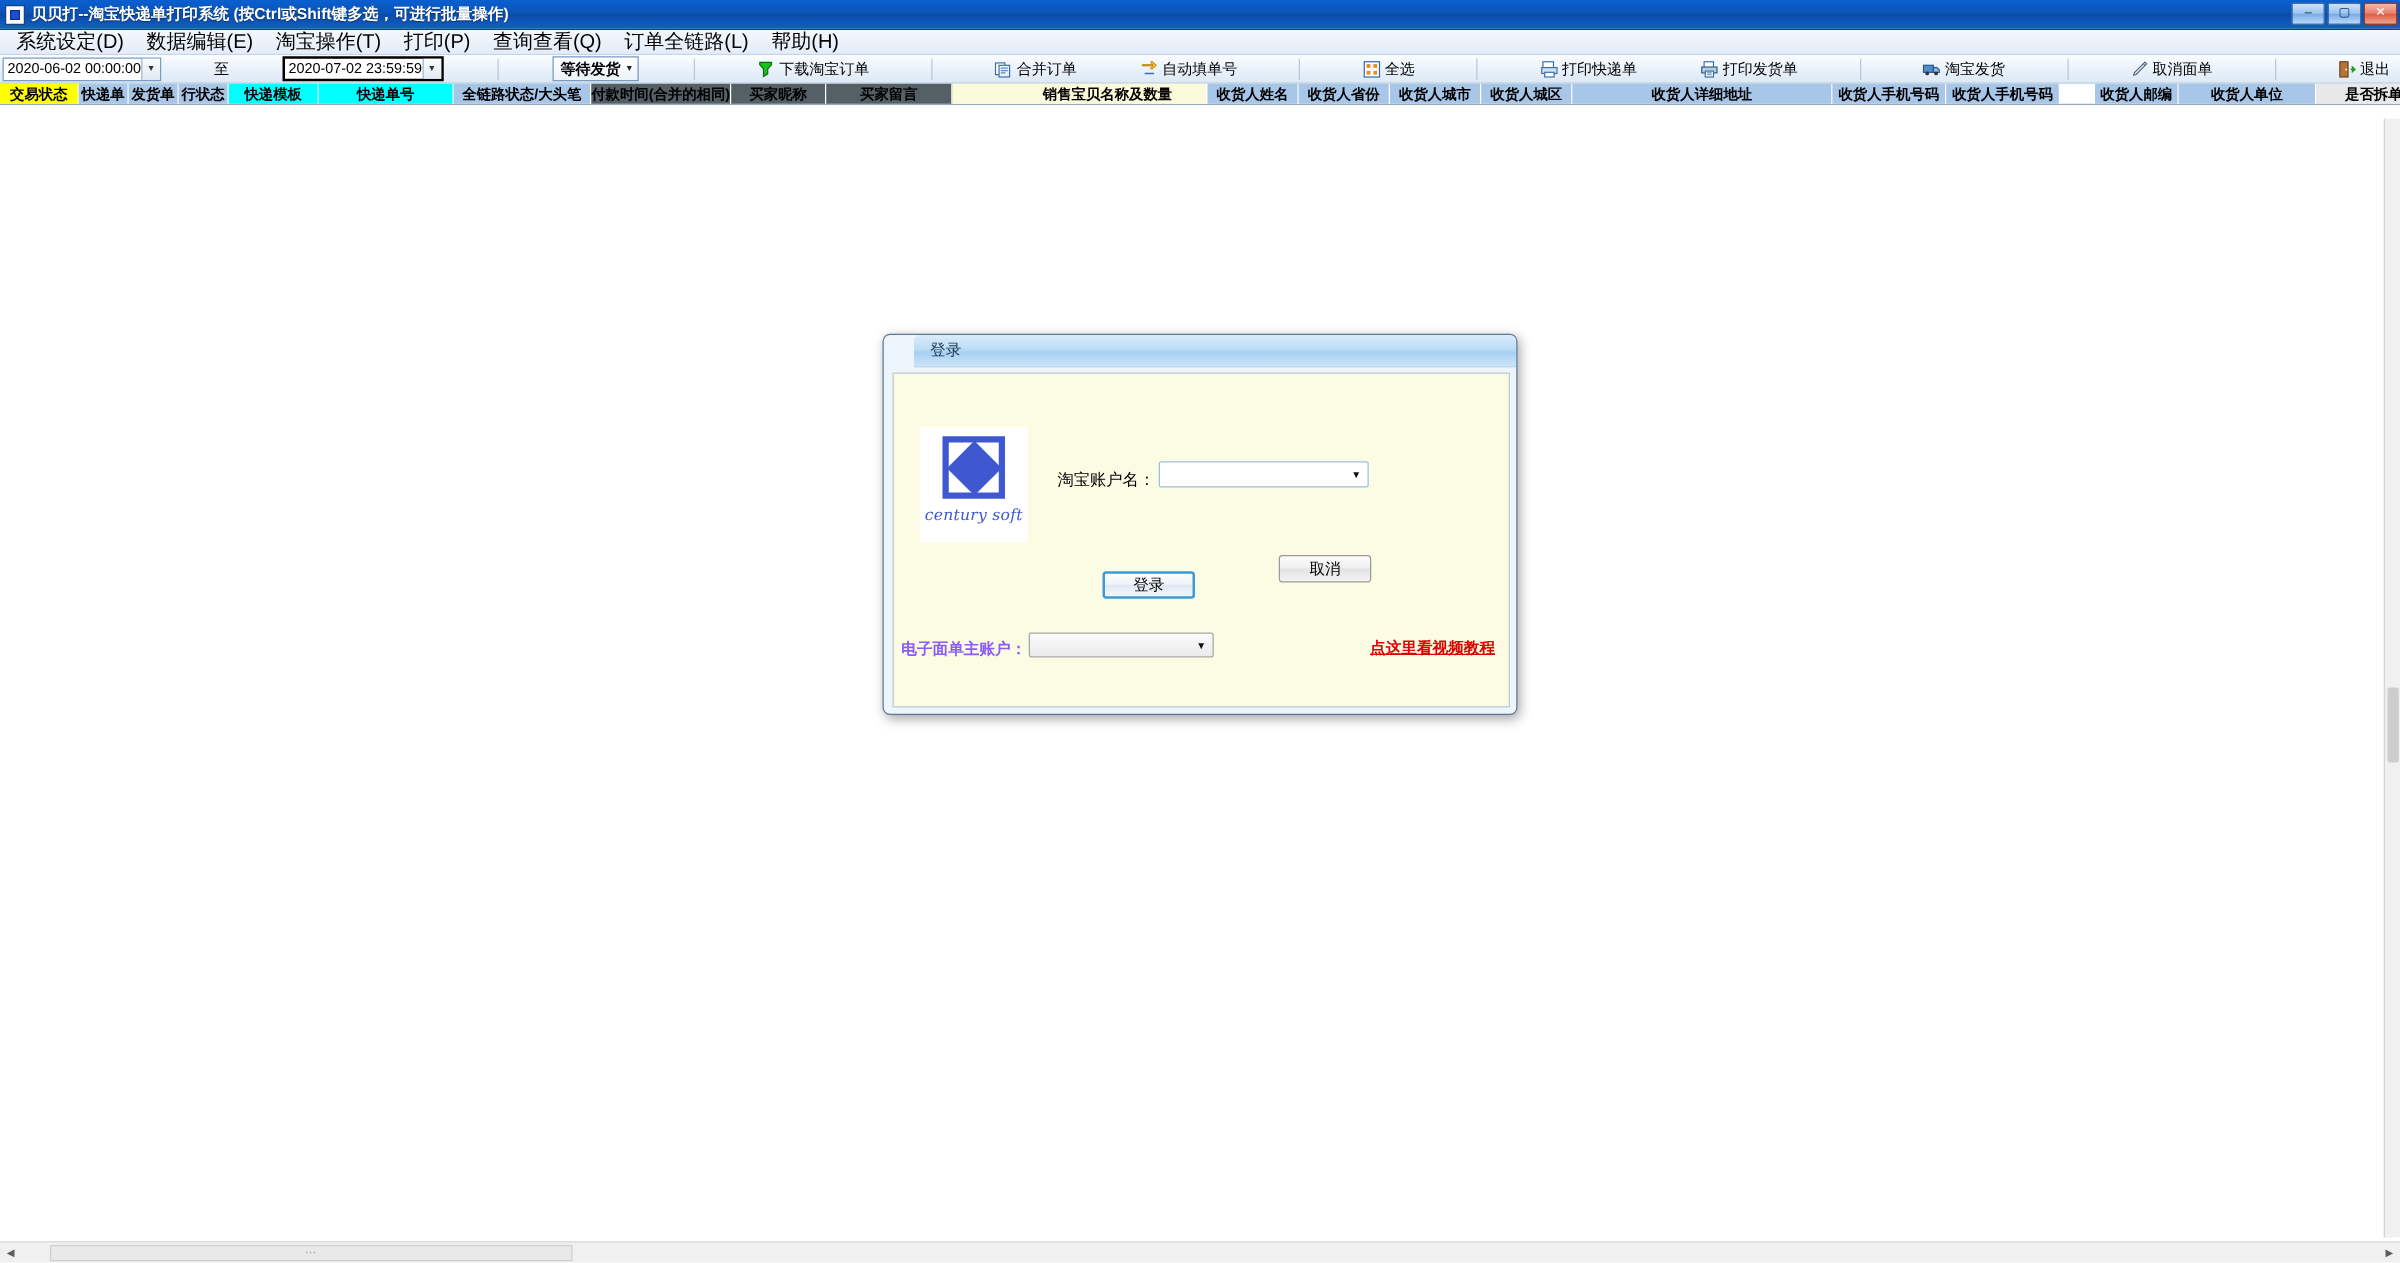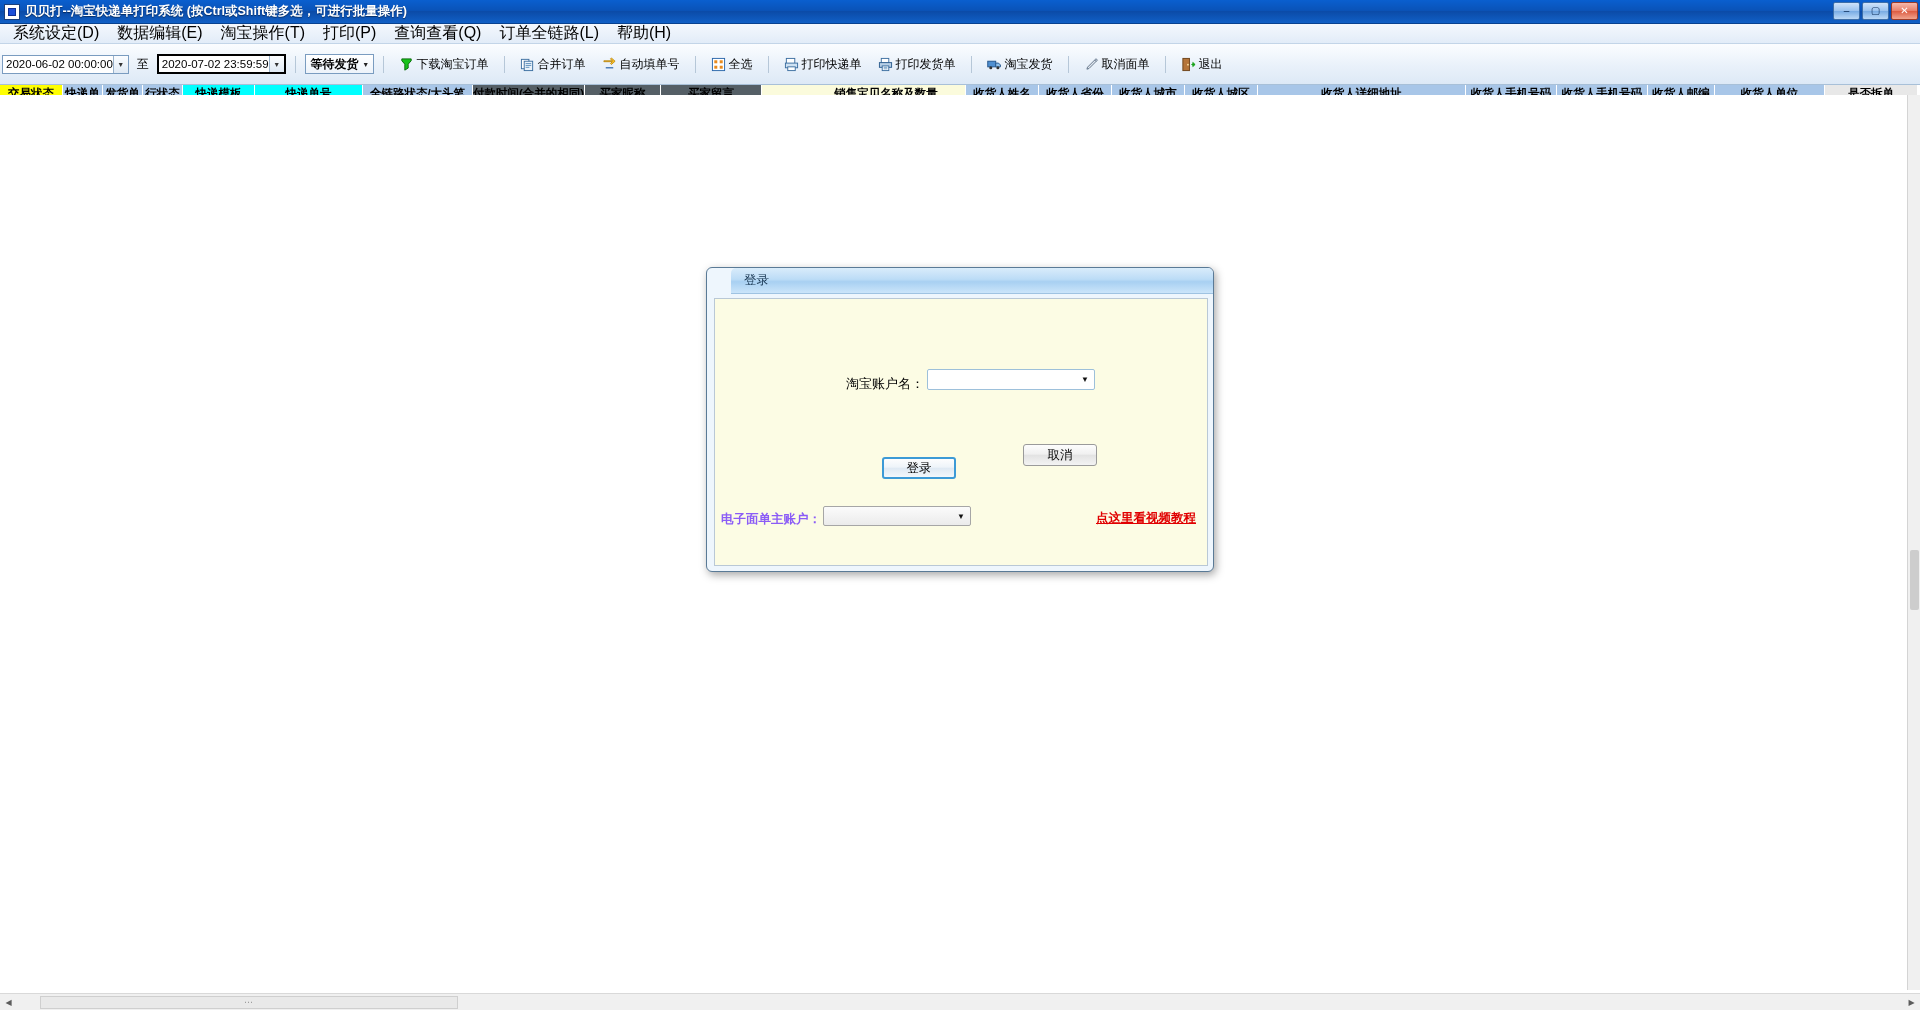--- a/index.html
+++ b/index.html
@@ -56,25 +56,26 @@
     border-bottom: 1px solid #c3d5e8;
     display: flex; align-items: center; padding-left: 4px;
   }
   .menu-item {
     font-size: 16px; color: #000; padding: 2px 9px;
     white-space: nowrap; cursor: default;
   }
 
   
   .toolbar {
-    height: 41px;
+    height: 23px;
     background: linear-gradient(180deg,#fbfdff 0%, #e9f1fa 55%, #dde9f6 100%);
     border-bottom: 1px solid #a8c0d8;
     display: flex; align-items: center; padding: 0 2px;
     gap: 4px;
+    justify-content: space-between;
   }
   .dtfield {
     height: 19px; min-width: 118px;
     background: #ffffff; border: 1px solid #7a9cc0;
     display: flex; align-items: center; justify-content: space-between;
     padding: 0 0 0 3px; font-size: 11.5px; color: #000;
   }
   .dtfield.second { border: 2px solid #000; height: 20px; }
   .dtspin {
     width: 15px; height: 100%;
@@ -441,21 +442,21 @@
     </div>
     <div class="hcell blue" style="width: 208px;">
       <span>收货人详细地址</span>
     </div>
     <div class="hcell blue" style="width: 91px;">
       <span>收货人手机号码</span>
     </div>
     <div class="hcell blue" style="width: 91px;">
       <span>收货人手机号码</span>
     </div>
-    <div class="hcell blue" style="width: 67px;">
+    <div class="hcell blue" style="width: 67px; margin-left: 28px;">
       <span>收货人邮编</span>
     </div>
     <div class="hcell blue" style="width: 110px;">
       <span>收货人单位</span>
     </div>
     <div class="hcell gray" style="width: 93px;">
       <span>是否拆单</span>
     </div>
   </div>
 
@@ -471,20 +472,26 @@
     <div class="thumb">⋯</div>
   </div>
   <div class="ar">▶</div>
 </div>
 
 <div class="dialog">
   <div class="dlg-title">登录</div>
 
   <div class="dlg-body">
 
+    <div class="logo-box">
+      <div class="logo-sq">
+        <div class="logo-dia"></div>
+      </div>
+      <div class="logo-txt">century soft</div>
+    </div>
 
     <div class="lbl-acct">淘宝账户名：</div>
     <div class="combo-acct">
       <span style="flex:1;padding-left:4px;font-size:12px"></span>
       <span class="arw">▼</span>
     </div>
 
     <div class="btn primary btn-login">登录</div>
     <div class="btn btn-cancel">取消</div>
 

